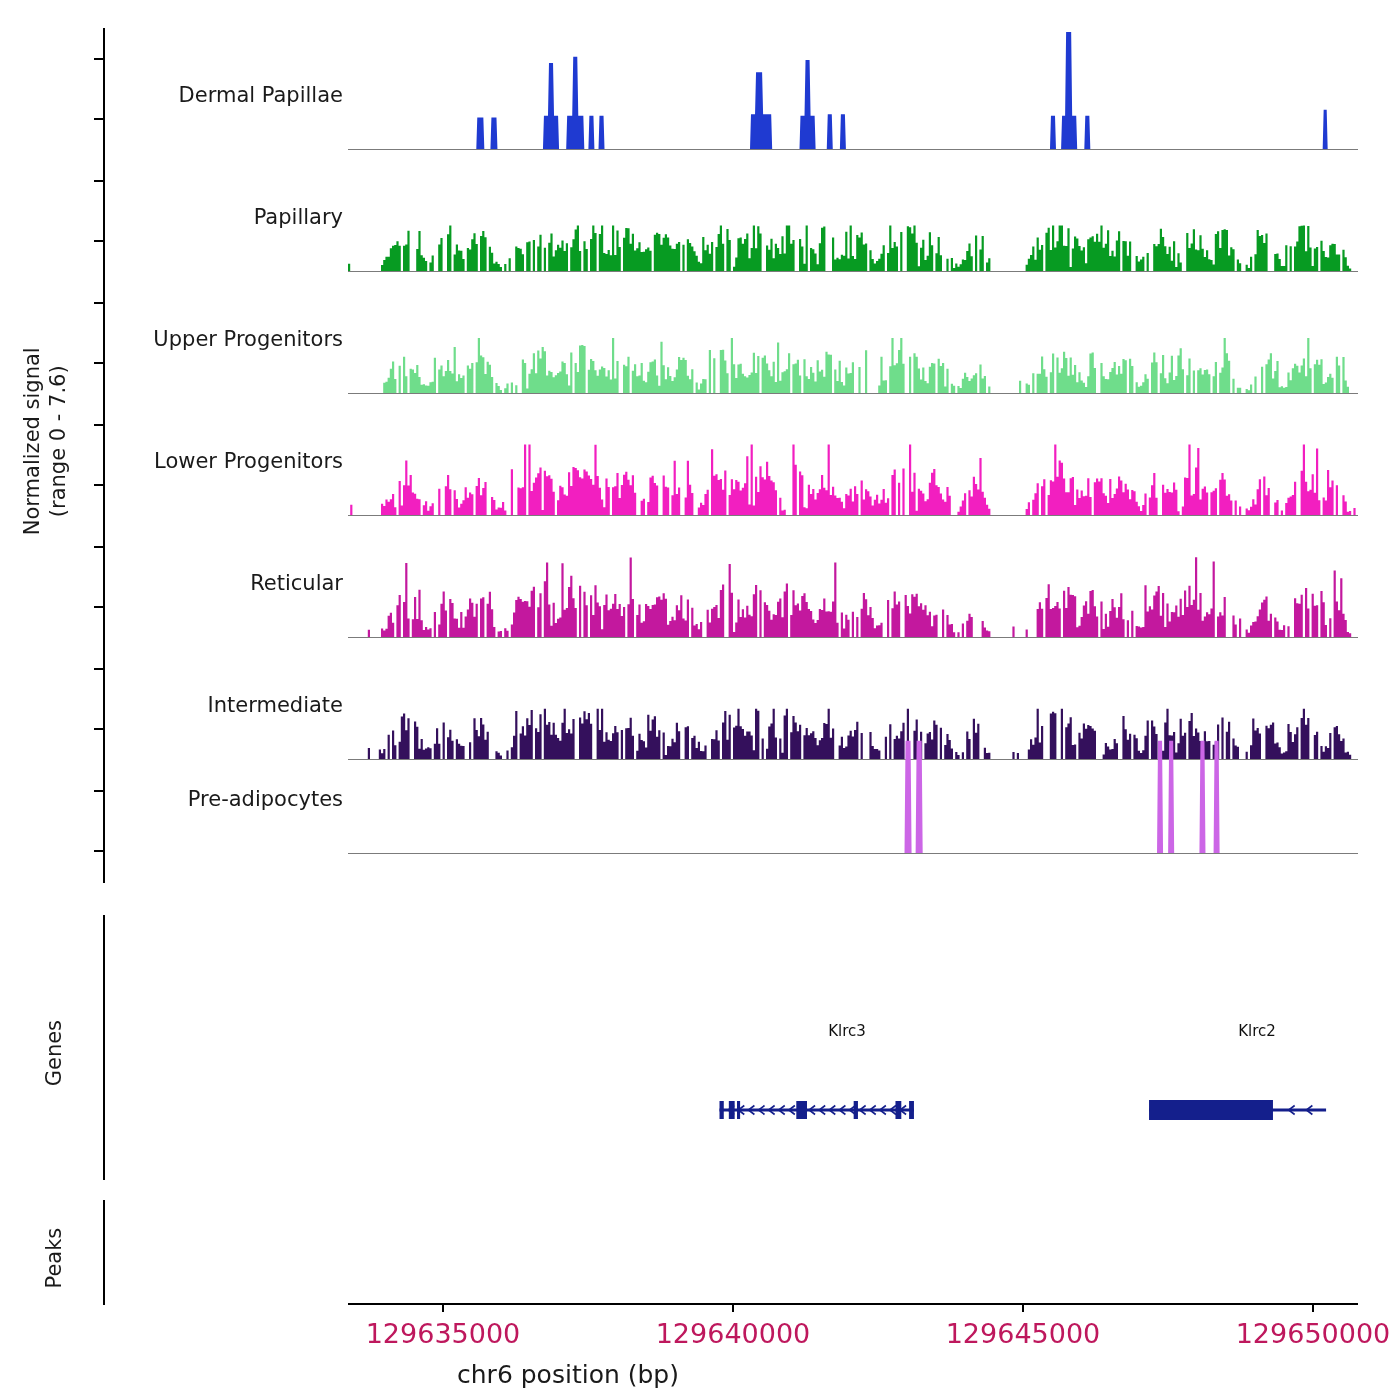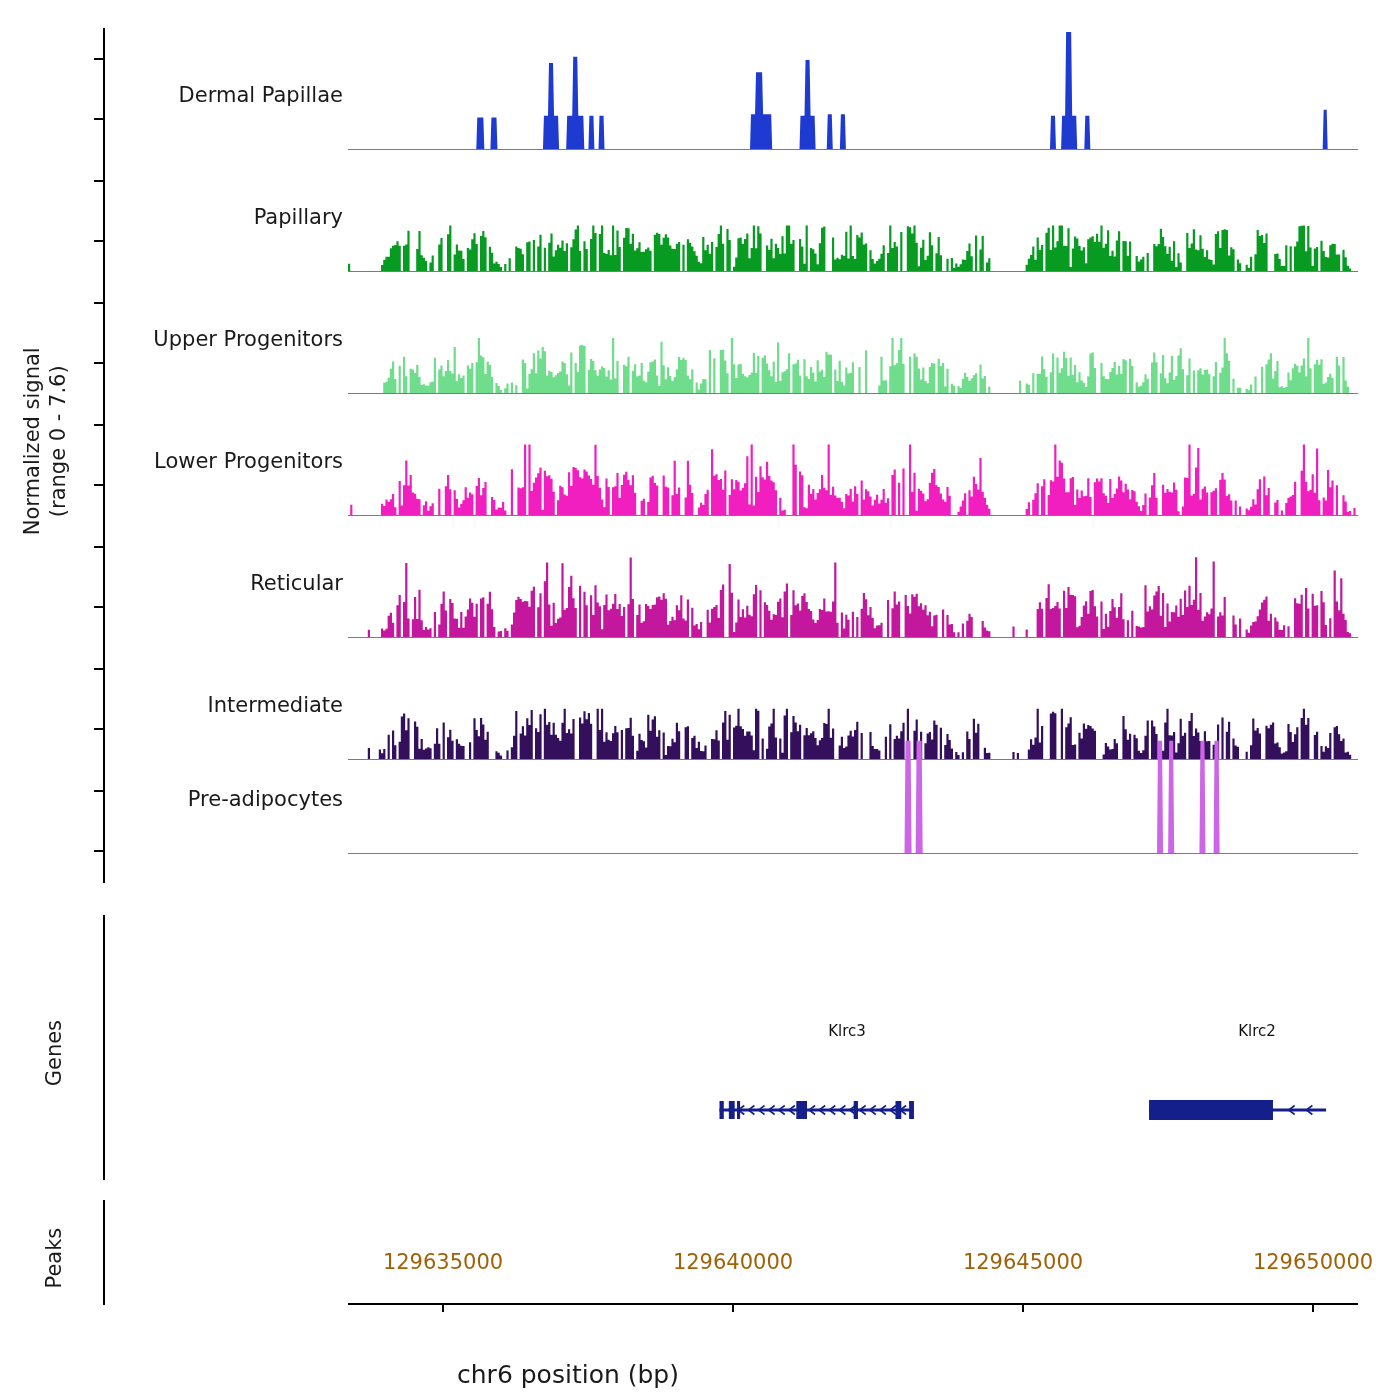--- a/index.html
+++ b/index.html
@@ -134,23 +134,23 @@
   }
   .x-tick {
     position: absolute;
     top: 1303px;
     width: 2px;
     height: 9px;
     background: #000;
   }
   .x-tick-label {
     position: absolute;
-    top: 1250px;
-    font-size: 21px;
-    color: #a16207;
+    top: 1318px;
+    font-size: 27px;
+    color: #be185d;
     transform: translateX(-50%);
     white-space: nowrap;
   }
   .x-axis-title {
     position: absolute;
     top: 1360px;
     left: 0; width: 1136px;
     text-align: center;
     font-size: 25px;
     color: #1a1a1a;

